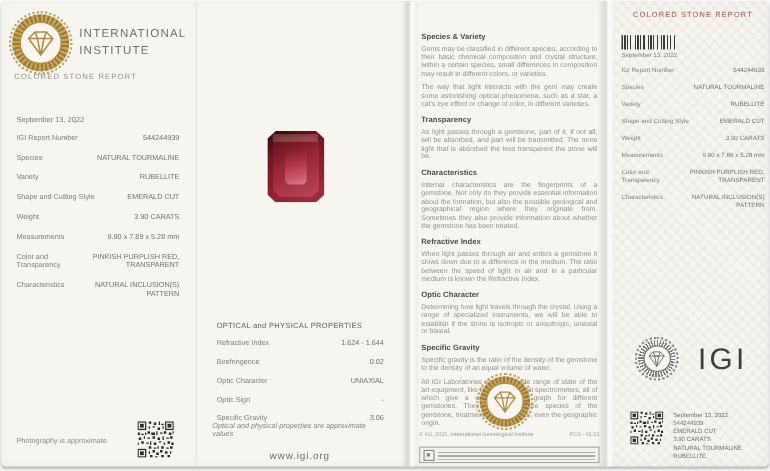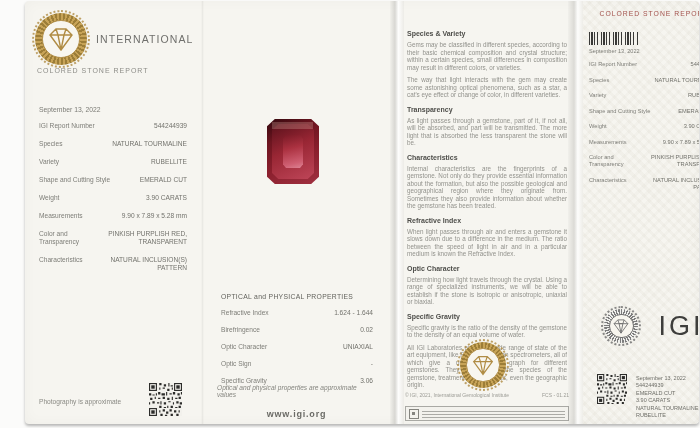--- a/index.html
+++ b/index.html
@@ -1,19 +1,19 @@
 <!DOCTYPE html>
 <html><head>
 <meta charset="utf-8">
 <style>
   html,body{margin:0;padding:0;background:#fdfdfd;width:700px;height:428px;overflow:hidden;
     font-family:"Liberation Sans", sans-serif;-webkit-font-smoothing:antialiased;}
   .photo{position:relative;width:700px;height:428px;background:#fbfbfa;}
   .paper{position:absolute;left:1px;top:1px;right:1px;bottom:4px;background:#f6f5f0;
-    border-radius:4px;box-shadow:0 2px 3px rgba(0,0,0,.28), inset 0 0 14px rgba(0,0,0,.03);overflow:hidden;margin-left:24px;}
+    border-radius:4px;box-shadow:0 2px 3px rgba(0,0,0,.28), inset 0 0 14px rgba(0,0,0,.03);overflow:hidden;}
 
   
   .fold-a{position:absolute;top:0;bottom:0;left:176px;width:3px;
     background:linear-gradient(90deg,rgba(0,0,0,0),rgba(0,0,0,.05),rgba(0,0,0,0));}
   .fold-b{position:absolute;top:0;bottom:0;left:365px;width:14px;
     background:linear-gradient(90deg,rgba(0,0,0,.02),rgba(0,0,0,.12) 35%,rgba(255,255,255,.85) 60%,rgba(0,0,0,.04));}
   .fold-c{position:absolute;top:0;bottom:0;left:543px;width:15px;
     background:linear-gradient(90deg,rgba(0,0,0,.02),rgba(0,0,0,.11) 40%,rgba(255,255,255,.8) 65%,rgba(0,0,0,.03));}
 
   
@@ -54,21 +54,21 @@
   .gem::after{content:"";position:absolute;left:10%;right:12%;top:5%;height:11%;
     background:rgba(255,225,205,.22);}
   .props{position:absolute;left:18px;top:292px;width:152px;}
   .props-title{font-size:6.8px;color:#62625c;letter-spacing:.3px;margin-bottom:9px;}
   .prow{display:flex;justify-content:space-between;font-size:6.6px;line-height:8px;margin-bottom:9px;}
   .pl{color:#7e7e78;}
   .pv{color:#72726c;text-align:right;}
   .props-note{position:absolute;left:14px;top:383px;width:160px;font-size:6.6px;
     font-style:italic;color:#84847e;}
   .website{position:absolute;left:0;top:408px;width:187px;text-align:center;
-    font-size:9px;letter-spacing:.8px;color:#6b6b66;font-weight:700;}
+    font-size:9px;letter-spacing:.8px;color:#6b6b66;font-weight:400;}
 
   
   .panel-mid{position:absolute;left:379px;top:0;width:166px;height:100%;}
   .gloss{position:absolute;left:3px;top:22px;width:160px;}
   .g-title{font-size:7px;font-weight:bold;color:#4e4e4a;margin:7px 0 4px;}
   .g-p{font-size:6.3px;line-height:7.5px;color:#92928c;text-align:justify;margin:0 0 5px;}
   .mid-seal{position:absolute;left:56px;top:341px;width:46px;height:46px;}
   .copy-row{position:absolute;left:1px;top:391px;width:164px;display:flex;
     justify-content:space-between;font-size:5px;color:#9b9b95;}
   .disclaimer{position:absolute;left:1px;top:405px;width:164px;height:15px;border:1px solid #a9a9a4;
@@ -132,20 +132,21 @@
       <div class="logo-row">
         <div class="seal gold logo-seal">
           <div class="inner">
             <svg class="diamond-svg" width="28" height="27" viewBox="0 0 28 27">
                 <use href="#diamond"></use>
               </svg>
           </div>
         </div>
         <div class="brand-name">
           <div>INTERNATIONAL</div>
+          <div>INSTITUTE</div>
         </div>
       </div>
       <div class="report-type">COLORED STONE REPORT</div>
       <div class="report-date">September 13, 2022</div>
 
       <div class="details">
         <div class="drow">
             <span class="dl">IGI Report Number</span>
             <span class="dv">544244939</span>
           </div>

